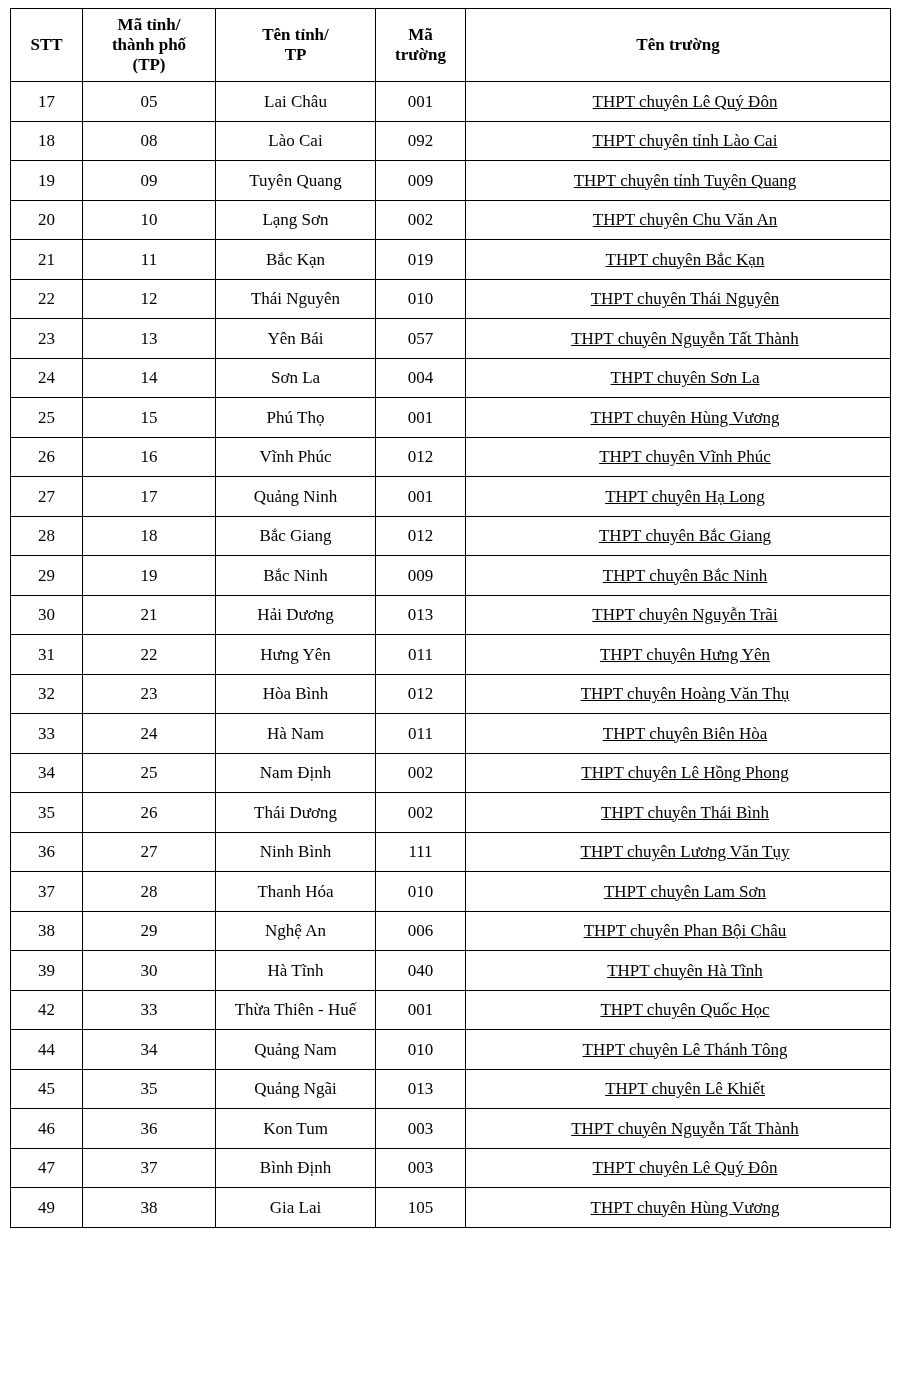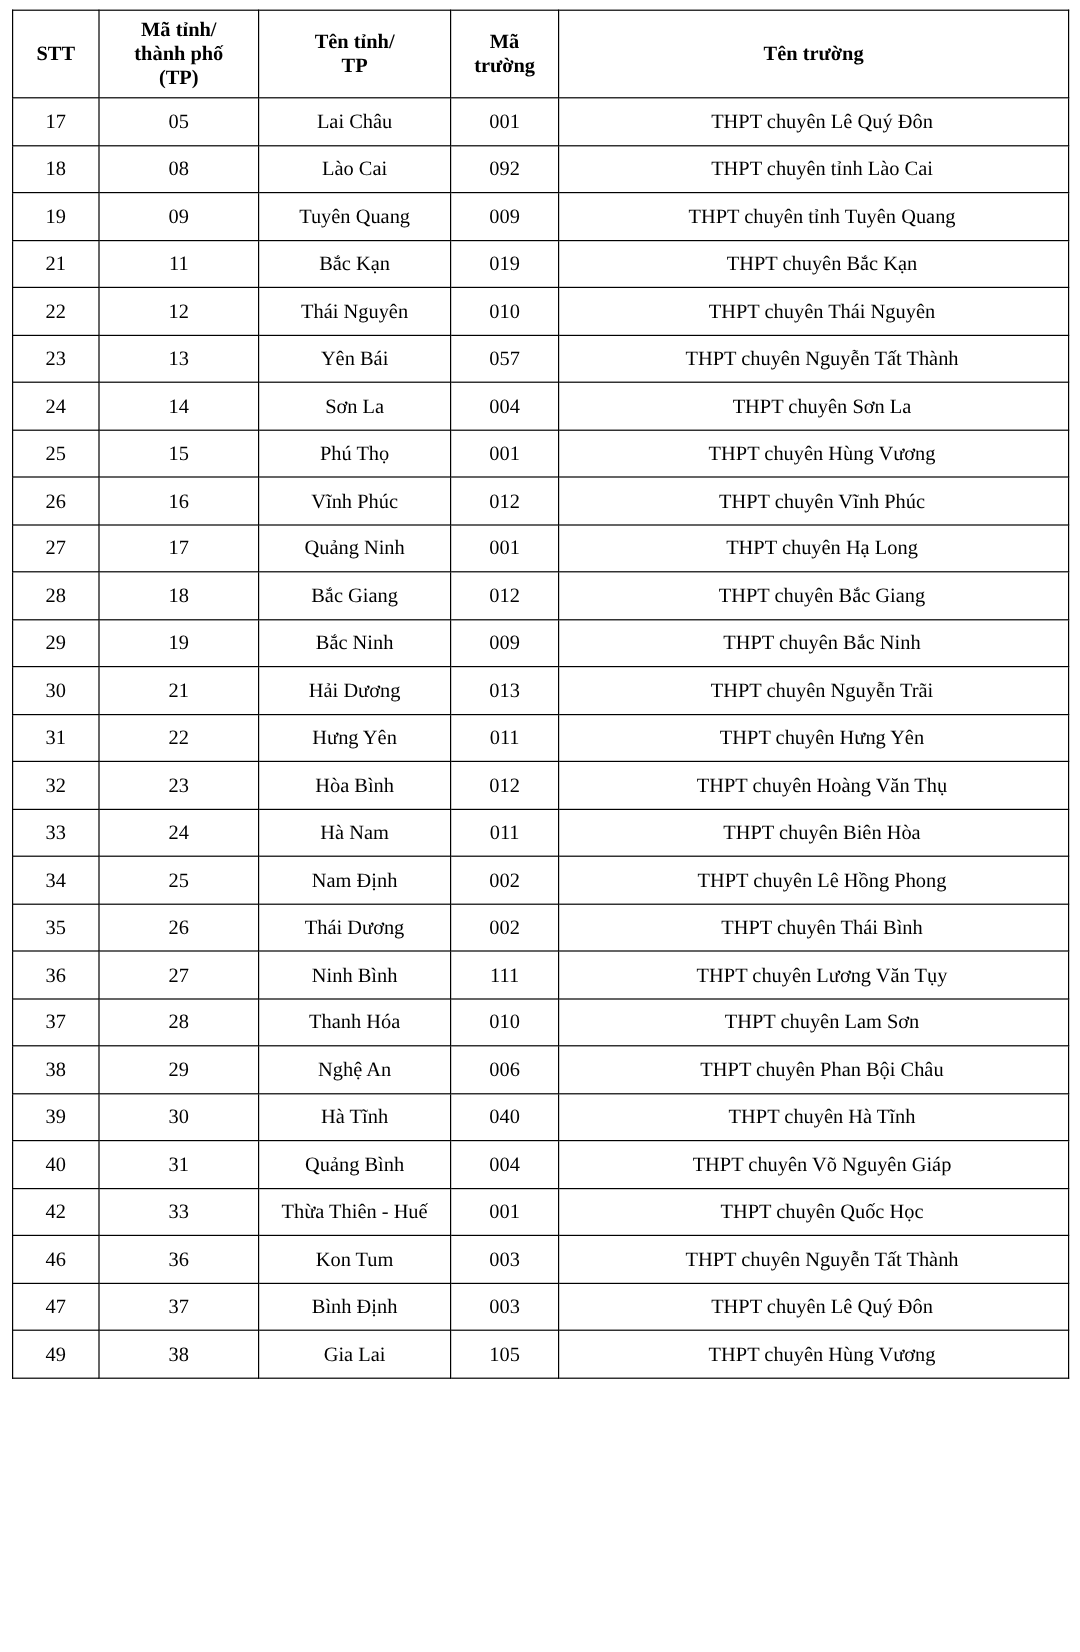--- a/index.html
+++ b/index.html
@@ -40,20 +40,21 @@
   }
   table.school-table tbody td {
     height: 38.5px;
     text-align: center;
     font-size: 17px;
     line-height: 1.15;
   }
   td.col-name {
     text-align: left;
     padding-left: 14px !important;
+    text-decoration: underline;
   }
   
   col.c-stt      { width: 72px; }
   col.c-pcode    { width: 133px; }
   col.c-pname    { width: 160px; }
   col.c-scode    { width: 90px; }
   col.c-sname    { width: 425px; }
 </style>
 </head>
 <body>
@@ -106,20 +107,27 @@
           <td class="col-name">THPT chuyên tỉnh Lào Cai</td>
         </tr>
         <tr>
           <td>19</td>
           <td>09</td>
           <td>Tuyên Quang</td>
           <td>009</td>
           <td class="col-name">THPT chuyên tỉnh Tuyên Quang</td>
         </tr>
         <tr>
+          <td>20</td>
+          <td>10</td>
+          <td>Lạng Sơn</td>
+          <td>002</td>
+          <td class="col-name">THPT chuyên Chu Văn An</td>
+        </tr>
+        <tr>
           <td>21</td>
           <td>11</td>
           <td>Bắc Kạn</td>
           <td>019</td>
           <td class="col-name">THPT chuyên Bắc Kạn</td>
         </tr>
         <tr>
           <td>22</td>
           <td>12</td>
           <td>Thái Nguyên</td>
@@ -239,34 +247,41 @@
           <td class="col-name">THPT chuyên Phan Bội Châu</td>
         </tr>
         <tr>
           <td>39</td>
           <td>30</td>
           <td>Hà Tĩnh</td>
           <td>040</td>
           <td class="col-name">THPT chuyên Hà Tĩnh</td>
         </tr>
         <tr>
-          <td>40</td>
-          <td>31</td>
-          <td>Quảng Bình</td>
-          <td>004</td>
-          <td class="col-name">THPT chuyên Võ Nguyên Giáp</td>
-        </tr>
-        <tr>
           <td>42</td>
           <td>33</td>
           <td>Thừa Thiên - Huế</td>
           <td>001</td>
           <td class="col-name">THPT chuyên Quốc Học</td>
         </tr>
         <tr>
+          <td>44</td>
+          <td>34</td>
+          <td>Quảng Nam</td>
+          <td>010</td>
+          <td class="col-name">THPT chuyên Lê Thánh Tông</td>
+        </tr>
+        <tr>
+          <td>45</td>
+          <td>35</td>
+          <td>Quảng Ngãi</td>
+          <td>013</td>
+          <td class="col-name">THPT chuyên Lê Khiết</td>
+        </tr>
+        <tr>
           <td>46</td>
           <td>36</td>
           <td>Kon Tum</td>
           <td>003</td>
           <td class="col-name">THPT chuyên Nguyễn Tất Thành</td>
         </tr>
         <tr>
           <td>47</td>
           <td>37</td>
           <td>Bình Định</td>

